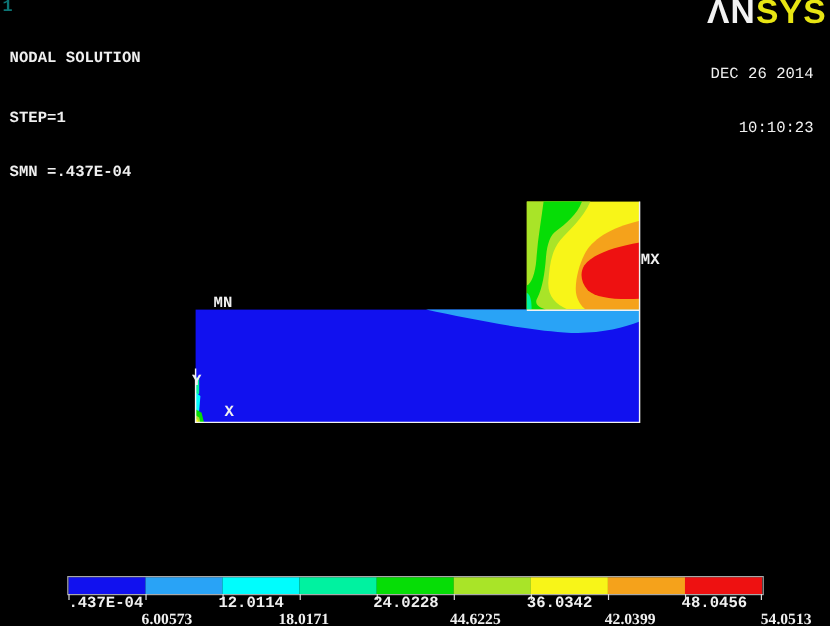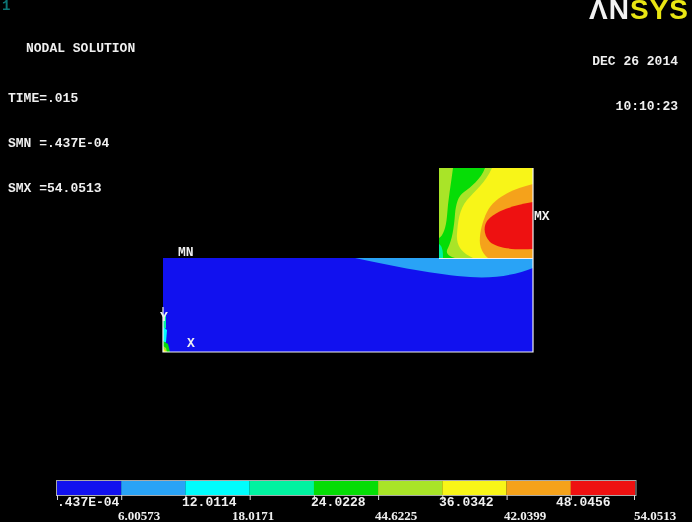--- a/index.html
+++ b/index.html
@@ -5,51 +5,50 @@
   html,body{margin:0;padding:0;background:#000;}
   body{width:692px;height:522px;position:relative;overflow:hidden;
        font-family:"Liberation Mono",monospace;}
   .screen{position:absolute;inset:0;background:#000;}
 
   .plot-num{position:absolute;left:2px;top:-1px;color:#0C7474;
             font-size:14px;font-weight:bold;line-height:14px;}
 
   .annot{position:absolute;left:8px;top:11px;color:#EFEFEF;font-size:13px;
          font-weight:bold;line-height:15px;white-space:pre;}
-  .annot .title{margin-left:18px;margin-bottom:5px;text-align:right;}
+  .annot .title{margin-left:0;margin-bottom:5px;text-align:right;}
 
   .logo{position:absolute;right:3px;top:-6px;font-family:"Liberation Sans",sans-serif;
         font-size:28px;font-weight:bold;letter-spacing:1px;white-space:nowrap;}
   .logo .an{color:#F2F2F2;}
   .logo .sys{color:#E8E513;}
 
   .datetime{position:absolute;right:14px;top:24px;color:#EFEFEF;font-size:13px;
-            font-weight:bold;line-height:15px;text-align:right;white-space:pre;}
+            font-weight:normal;line-height:15px;text-align:right;white-space:pre;}
 
   svg.plot{position:absolute;left:0;top:0;width:692px;height:522px;}
   svg text{font-family:"Liberation Mono",monospace;font-size:13px;
            font-weight:bold;fill:#F0F0F0;}
 
   .legend-label{position:absolute;color:#F0F0F0;font-size:13px;font-weight:bold;
                 white-space:pre;}
   .row-a{top:495px;}
   .row-b{top:508px;font-family:Liberation Serif, serif;}
 </style>
 </head>
 <body>
 
 <div class="screen">
 
   <span class="plot-num">1</span>
 
   <div class="annot">
     <div class="title">NODAL SOLUTION</div>
-    <div>TIME=.015</div>
+    <div>STEP=1</div>
     <div>SMN =.437E-04</div>
-    <div>SMX =54.0513</div>
   </div>
 
   <div class="logo"><span class="an">ΛN</span><span class="sys">SYS</span></div>
 
   <div class="datetime">
     <div>DEC 26 2014</div>
     <div>10:10:23</div>
   </div>
 
   <svg class="plot" viewBox="0 0 692 522">
@@ -94,16 +93,16 @@
   </svg>
 
   <span class="legend-label row-a" style="left:57px">.437E-04</span>
   <span class="legend-label row-b" style="left:118px">6.00573</span>
   <span class="legend-label row-a" style="left:182px">12.0114</span>
   <span class="legend-label row-b" style="left:232px">18.0171</span>
   <span class="legend-label row-a" style="left:311px">24.0228</span>
   <span class="legend-label row-b" style="left:375px">44.6225</span>
   <span class="legend-label row-a" style="left:439px">36.0342</span>
   <span class="legend-label row-b" style="left:504px">42.0399</span>
-  <span class="legend-label row-a" style="left:556px">48.0456</span>
+  <span class="legend-label row-a" style="left:568px">48.0456</span>
   <span class="legend-label row-b" style="left:634px">54.0513</span>
 
 </div>
 
 </body></html>

